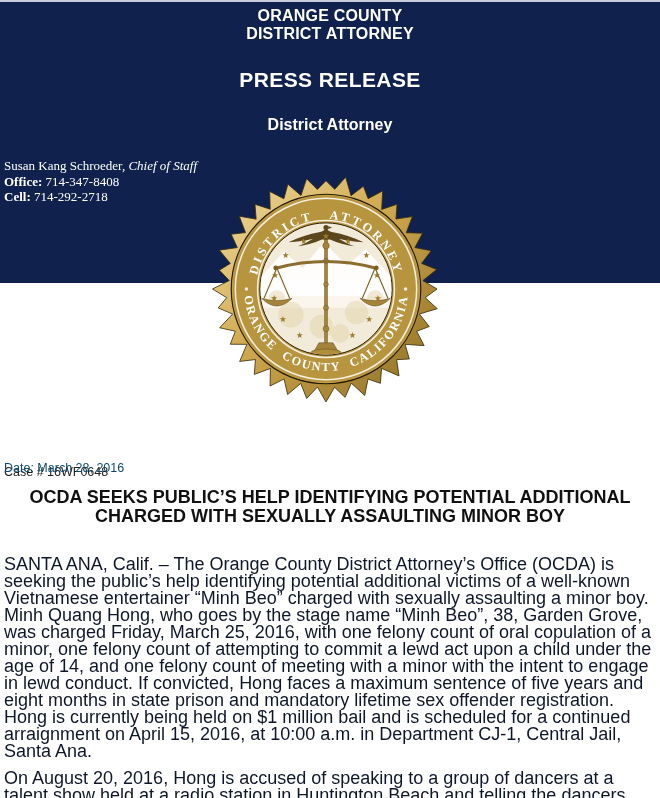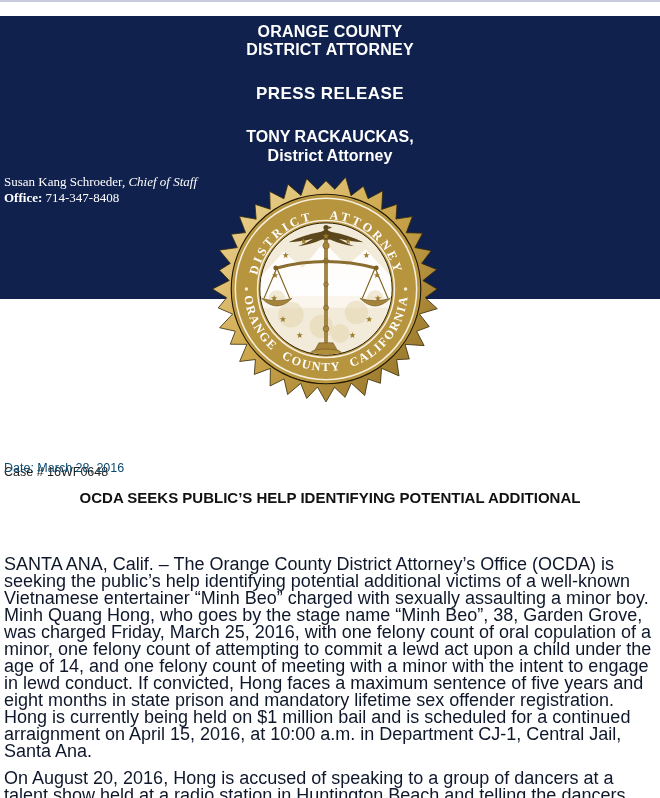--- a/index.html
+++ b/index.html
@@ -3,25 +3,25 @@
 <meta charset="utf-8">
 <style>
   html,body{margin:0;padding:0;}
   .page{
     position:relative; width:660px; height:798px; background:#ffffff;
     font-family:"Liberation Sans",sans-serif; overflow:hidden;
   }
   .top-edge{position:absolute;top:0;left:0;width:660px;height:2px;background:#c9cbdc;z-index:5;}
   
   .masthead{
-    position:absolute; top:16px; left:0; width:660px; height:283px;
+    position:absolute; top:0; left:0; width:660px; height:283px;
     background:#10214d; color:#ffffff; text-align:center;
   }
   .org{padding-top:7px; font-weight:bold; font-size:16px; line-height:18px; letter-spacing:.2px;}
-  .doc-type{margin-top:25px; font-weight:bold; font-size:17px; letter-spacing:.4px;}
+  .doc-type{margin-top:25px; font-weight:bold; font-size:21px; letter-spacing:.4px;}
   .da-block{margin-top:23px; font-weight:bold; font-size:16px; line-height:19px;}
   .contacts{
     position:absolute; top:158px; left:0; width:552px; box-sizing:border-box;
     padding:0 4px; display:flex; justify-content:space-between;
     font-family:"Liberation Serif",serif; font-size:13px; line-height:15.5px;
   }
   .contact-left{text-align:left;}
   .contact-right{text-align:right;}
   .contact-role{font-style:italic;}
   .contact-label{font-weight:bold;}
@@ -30,21 +30,21 @@
   .seal svg{display:block;}
   .seal-arc-text{font-family:"Liberation Serif",serif; font-weight:bold; fill:#ffffff; font-size:10.5px;}
   .arc-top-text{letter-spacing:2.6px; word-spacing:9px;}
   .arc-bottom-text{letter-spacing:1.4px; word-spacing:5px;}
   .seal-star{font-family:"DejaVu Sans",sans-serif; font-size:7px; fill:#9c7c2c; text-anchor:middle;}
   
   .case-line{position:absolute; top:437px; left:4px; font-size:12.5px; color:#1f1f1f;margin-top:28px;}
   .date-line{position:absolute; top:461px; left:4px; font-size:12.5px; color:#0c4a6e;}
   .headline{
     position:absolute; top:488px; left:0; width:660px; text-align:center;
-    font-weight:bold; font-size:15px; line-height:19px; color:#111111;
+    font-weight:bold; font-size:18px; line-height:19px; color:#111111;
   }
   .headline div{white-space:nowrap;}
   .paragraphs{
     position:absolute; top:556px; left:4px; width:653px;
     font-size:18px; line-height:17px; color:#0f172a;
   }
   .paragraphs p{margin:0 0 10px 0;}
 </style>
 </head>
 <body>
@@ -52,33 +52,36 @@
 <div class="page">
   <div class="top-edge"></div>
 
   <header class="masthead">
     <div class="org">
       <div>ORANGE COUNTY</div>
       <div>DISTRICT ATTORNEY</div>
     </div>
     <div class="doc-type">PRESS RELEASE</div>
     <div class="da-block">
-      <div>TONY RACKAUCKAS,</div>
       <div>District Attorney</div>
     </div>
 
     <div class="contacts">
       <div class="contact-left">
         <div>
           <span>Susan Kang Schroeder,</span>
           <span class="contact-role">Chief of Staff</span>
         </div>
         <div>
           <span class="contact-label">Office:</span>
           <span>714-347-8408</span>
+        </div>
+        <div>
+          <span class="contact-label">Cell:</span>
+          <span>714-292-2718</span>
         </div>
       </div>
     </div>
   </header>
 
   <div class="seal">
     <svg width="234" height="234" viewBox="0 0 200 200" xmlns="http://www.w3.org/2000/svg">
       <defs>
         <linearGradient id="goldBurst" x1="0" y1="0" x2="1" y2="1">
           <stop offset="0" stop-color="#f3dfa6"></stop>
@@ -163,20 +166,21 @@
       <circle cx="168" cy="100" r="1.5" fill="#f4ecda"></circle>
     </svg>
   </div>
 
   <main>
     <div class="case-line">Case # 16WF0648</div>
     <div class="date-line">Date: March 28, 2016</div>
 
     <h1 class="headline" style="margin:0;">
       <div>OCDA SEEKS PUBLIC’S HELP IDENTIFYING POTENTIAL ADDITIONAL</div>
+      <div>CHARGED WITH SEXUALLY ASSAULTING MINOR BOY</div>
     </h1>
 
     <div class="paragraphs">
       <p>SANTA ANA, Calif. – The Orange County District Attorney’s Office (OCDA) is seeking the public’s help identifying potential additional victims of a well-known Vietnamese entertainer “Minh Beo” charged with sexually assaulting a minor boy. Minh Quang Hong, who goes by the stage name “Minh Beo”, 38, Garden Grove, was charged Friday, March 25, 2016, with one felony count of oral copulation of a minor, one felony count of attempting to commit a lewd act upon a child under the age of 14, and one felony count of meeting with a minor with the intent to engage in lewd conduct. If convicted, Hong faces a maximum sentence of five years and eight months in state prison and mandatory lifetime sex offender registration. Hong is currently being held on $1 million bail and is scheduled for a continued arraignment on April 15, 2016, at 10:00 a.m. in Department CJ-1, Central Jail, Santa Ana.</p>
       <p>On August 20, 2016, Hong is accused of speaking to a group of dancers at a talent show held at a radio station in Huntington Beach and telling the dancers that he was hosting auditions for a video project.</p>
     </div>
   </main>
 </div>
 
 </body></html>

